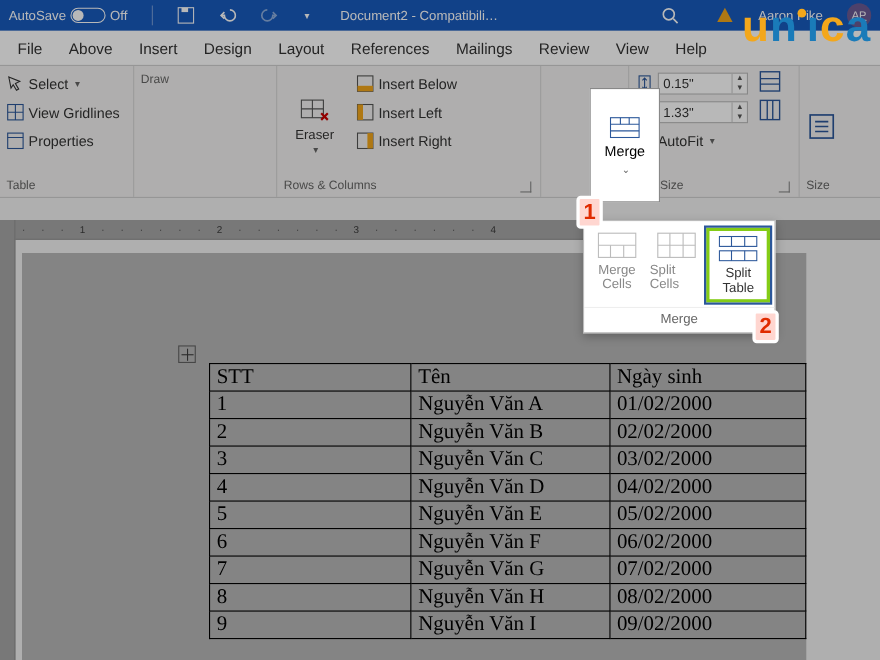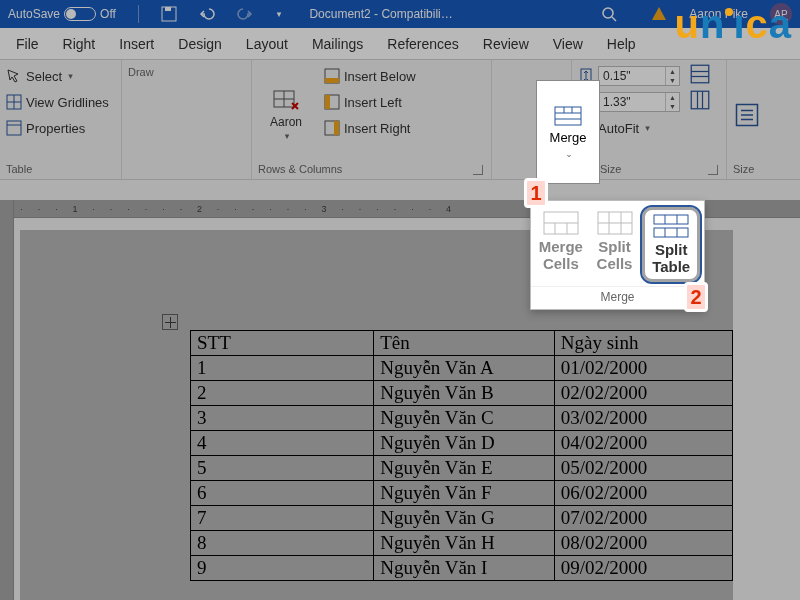--- a/index.html
+++ b/index.html
@@ -43,23 +43,23 @@
 .merge-btn-wrap { position: absolute; left: 536px; top: 80px; width: 64px; height: 104px; background: #fff; border: 1px solid #888; display: flex; flex-direction: column; align-items: center; justify-content: center; gap: 4px; z-index: 20; }
 .merge-btn-wrap .glyph { width: 28px; height: 20px; }
 .merge-btn-wrap .label { font-size: 13px; }
 .callout { position: absolute; width: 24px; height: 30px; background: #ffd6d0; border: 3px solid #fff; border-radius: 4px; color: #e02b00; font-weight: 700; font-size: 20px; display: flex; align-items: center; justify-content: center; z-index: 40; }
 .callout-1 { left: 524px; top: 178px; }
 .callout-2 { left: 684px; top: 282px; }
 
 
 .merge-popup { position: absolute; left: 530px; top: 200px; width: 175px; background: #fff; border: 1px solid #bbb; box-shadow: 0 3px 8px rgba(0,0,0,0.25); z-index: 30; }
 .merge-popup-body { display: flex; padding: 6px 4px 4px 4px; gap: 2px; }
-.merge-opt { flex: 1; display: flex; flex-direction: column; align-items: center; font-size: 15px; color: #888; padding: 4px 2px; font-weight: bold; }
+.merge-opt { flex: 1; display: flex; flex-direction: column; align-items: center; font-size: 12px; color: #888; padding: 4px 2px; }
 .merge-opt .glyph { width: 36px; height: 24px; margin-bottom: 4px; }
-.merge-opt.highlight { border: 3px solid #a3a3a3; outline: 2px solid #2b579a; border-radius: 10px; color: #333; }
+.merge-opt.highlight { border: 3px solid #84cc16; outline: 2px solid #2b579a; border-radius: 0; color: #333; }
 .merge-popup-label { text-align: center; font-size: 12px; color: #666; padding: 3px 0 5px 0; border-top: 1px solid #eee; }
 
 
 .ruler { position: absolute; left: 0; top: 200px; width: 800px; height: 18px; background: #e8e8e8; border-bottom: 1px solid #ccc; font-size: 9px; color: #555; display: flex; align-items: center; padding-left: 20px; letter-spacing: 6px; z-index: 2; }
 .ruler-left { position: absolute; left: 0; top: 200px; width: 14px; height: 400px; background: #e8e8e8; border-right: 1px solid #ccc; z-index: 2; }
 
 
 .doc { position: absolute; left: 20px; top: 230px; width: 713px; height: 370px; background: #fff; z-index: 1; padding: 100px 0 0 170px; }
 .table-handle { position: absolute; left: 162px; top: 314px; width: 16px; height: 16px; border: 1px solid #888; background: #fff; z-index: 3; }
 .table-handle::before, .table-handle::after { content: ""; position: absolute; background: #555; }
@@ -116,26 +116,26 @@
       </svg></span>
   <span class="qat-icon" style="margin-left:12px"><svg viewBox="0 0 16 16">
         <path d="M8 1L15 14H1z" fill="#f3a71b"></path>
       </svg></span>
   <span>Aaron Pike</span>
   <span class="avatar">AP</span>
 </div>
 
 <div class="tabs">
   <span class="tab">File</span>
-  <span class="tab">Right</span>
+  <span class="tab">Above</span>
   <span class="tab">Insert</span>
   <span class="tab">Design</span>
   <span class="tab">Layout</span>
+  <span class="tab">References</span>
   <span class="tab">Mailings</span>
-  <span class="tab">References</span>
   <span class="tab">Review</span>
   <span class="tab">View</span>
   <span class="tab">Help</span>
 </div>
 
 <div class="ribbon">
 
   <div class="group" style="width:122px">
     <div class="group-body">
         <div class="col">
@@ -172,21 +172,21 @@
 
   <div class="group" style="width:240px">
     <div class="group-body">
       <div class="vbtn">
           <span class="glyph"><svg viewBox="0 0 28 24">
               <rect x="2" y="2" width="20" height="16" fill="none" stroke="#555"></rect>
               <line x1="2" y1="10" x2="22" y2="10" stroke="#555"></line>
               <line x1="12" y1="2" x2="12" y2="18" stroke="#555"></line>
               <path d="M20 14l6 6M26 14l-6 6" stroke="#c00" stroke-width="2"></path>
             </svg></span>
-          <span>Aaron</span>
+          <span>Eraser</span>
           <span class="chev">▾</span>
         </div>
       <div class="col" style="margin-left:4px">
         <div class="hbtn">
             <span class="glyph"><svg viewBox="0 0 16 16">
                 <rect x="1" y="1" width="14" height="14" fill="none" stroke="#555"></rect>
                 <rect x="1" y="10" width="14" height="5" fill="#f3a71b"></rect>
               </svg></span>
             <span>Insert Below</span>
           </div>
@@ -371,21 +371,21 @@
           </svg></span>
       <span style="text-align:center;line-height:1.1">Merge Cells</span>
     </div>
     <div class="merge-opt">
       <span class="glyph"><svg viewBox="0 0 36 24">
             <rect x="1" y="1" width="34" height="22" fill="none" stroke="#bbb"></rect>
             <line x1="1" y1="12" x2="35" y2="12" stroke="#bbb"></line>
             <line x1="12" y1="1" x2="12" y2="23" stroke="#bbb"></line>
             <line x1="24" y1="1" x2="24" y2="23" stroke="#bbb"></line>
           </svg></span>
-      <span style="text-align:center;line-height:1.1">Split Cells</span>
+      <span style="text-align:left;line-height:1.1">Split Cells</span>
     </div>
     <div class="merge-opt highlight">
       <span class="glyph"><svg viewBox="0 0 36 24">
             <rect x="1" y="1" width="34" height="9" fill="none" stroke="#2b579a"></rect>
             <rect x="1" y="14" width="34" height="9" fill="none" stroke="#2b579a"></rect>
             <line x1="12" y1="1" x2="12" y2="10" stroke="#2b579a"></line>
             <line x1="24" y1="1" x2="24" y2="10" stroke="#2b579a"></line>
             <line x1="12" y1="14" x2="12" y2="23" stroke="#2b579a"></line>
             <line x1="24" y1="14" x2="24" y2="23" stroke="#2b579a"></line>
           </svg></span>

